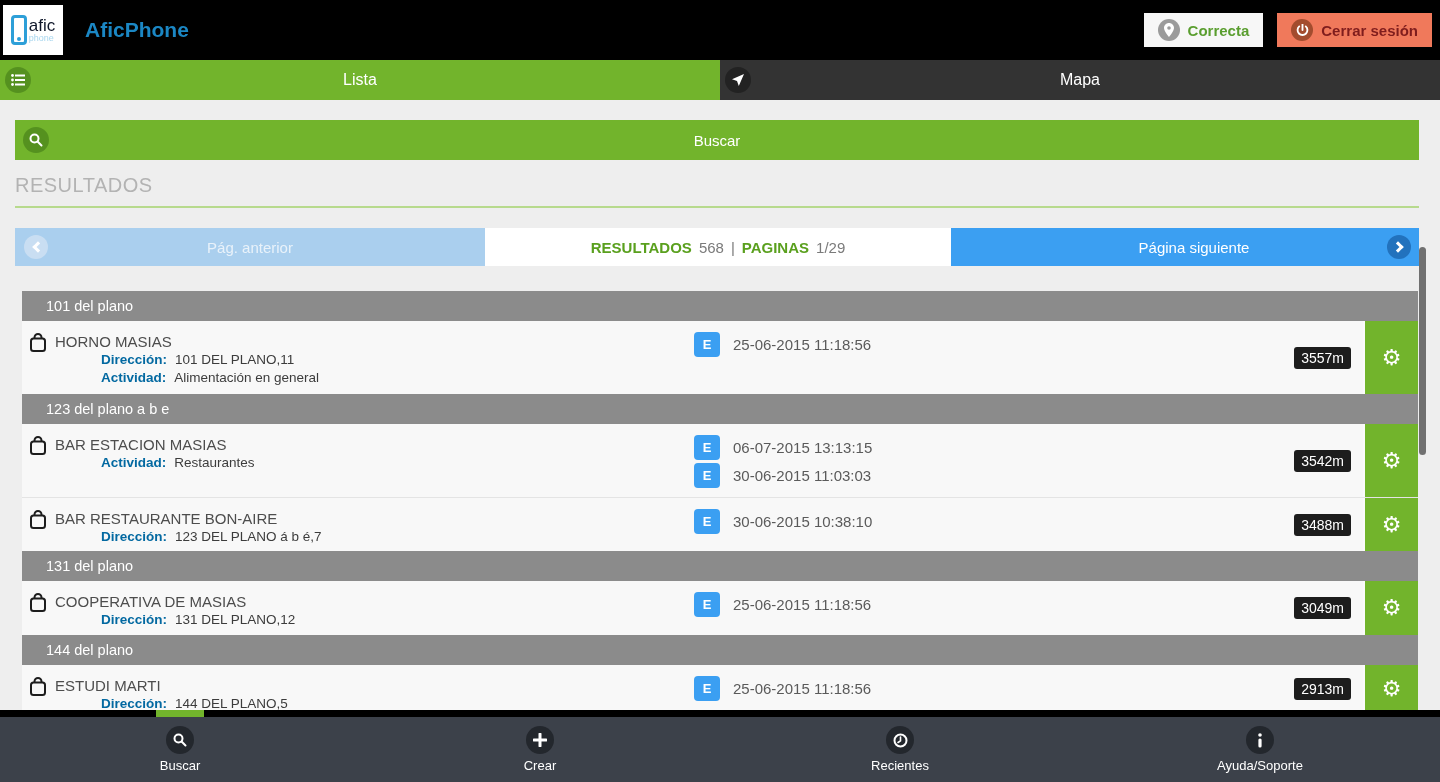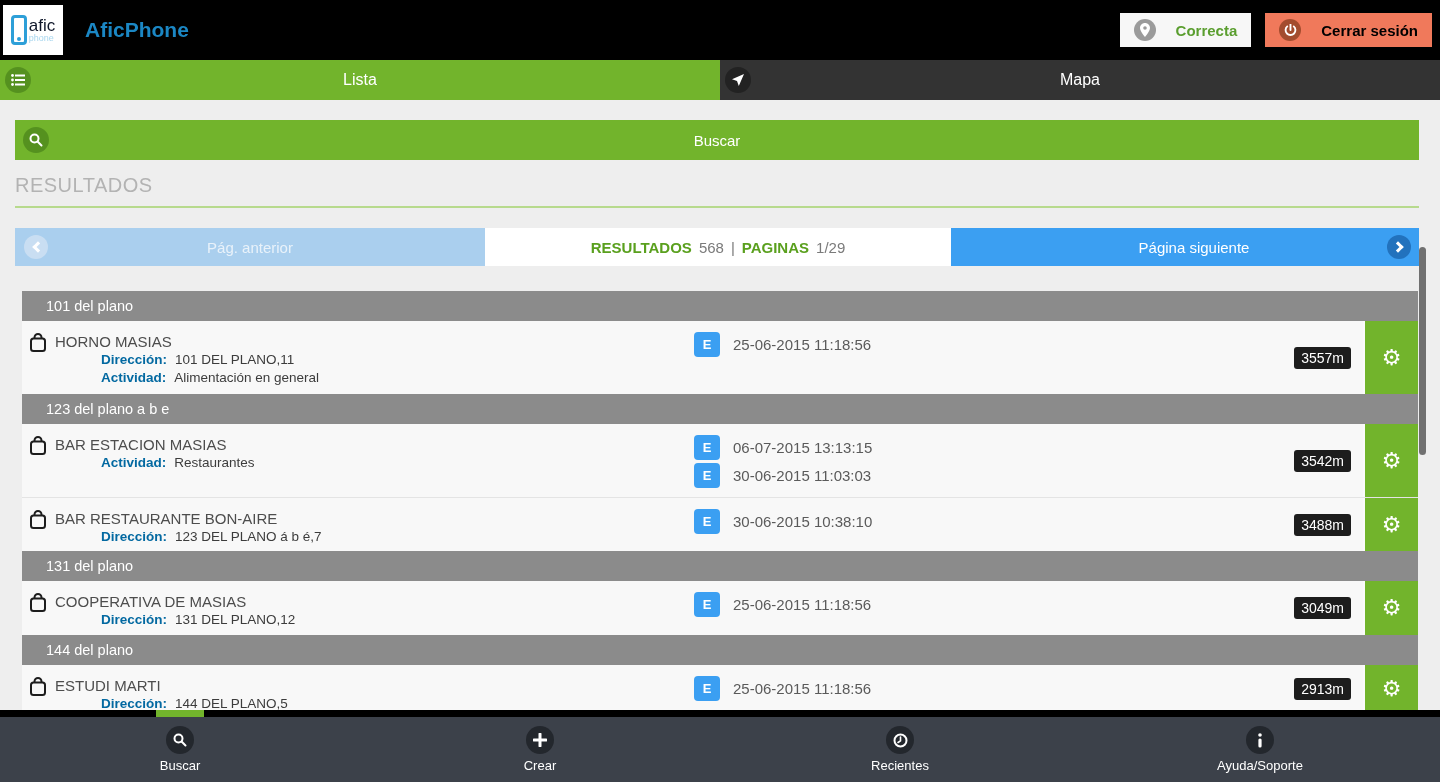--- a/index.html
+++ b/index.html
@@ -8,23 +8,23 @@
 
   
   .header { height:60px; background:#000; display:flex; align-items:center; padding:0 8px 0 3px; }
   .logo-box { width:60px; height:50px; background:#fff; display:flex; align-items:center; justify-content:center; gap:2px; }
   .logo-phone { width:16px; height:30px; border:3px solid #2d9fd8; border-radius:4px; position:relative; }
   .logo-phone::after { content:""; position:absolute; bottom:1px; left:50%; transform:translateX(-50%); width:4px; height:4px; background:#2d9fd8; border-radius:50%; }
   .logo-words { display:flex; flex-direction:column; line-height:1; }
   .logo-afic { color:#0f172a; font-size:17px; font-weight:normal; }
   .logo-phonetxt { color:#a8d6ee; font-size:9px; }
   .app-title { color:#1b87c4; font-size:21px; font-weight:bold; margin-left:22px; flex:1; }
-  .hdr-btn { height:34px; display:flex; align-items:center; gap:20px; padding:0 14px; border:none; cursor:pointer; font-size:15px; font-weight:bold; font-family:inherit; }
+  .hdr-btn { height:34px; display:flex; align-items:center; gap:8px; padding:0 14px; border:none; cursor:pointer; font-size:15px; font-weight:bold; font-family:inherit; }
   .btn-correcta { background:#f7f7f7; color:#5a9e2f; margin-right:14px; }
-  .btn-logout { background:#f0795b; color:#000000; }
+  .btn-logout { background:#f0795b; color:#7f1d1d; }
   .circle-ico { width:22px; height:22px; border-radius:50%; display:flex; align-items:center; justify-content:center; flex:none; }
   .pin-circle { background:#9b9b9b; }
   .pwr-circle { background:#a34c2e; }
 
   
   .tabbar { height:40px; display:flex; }
   .tab { flex:1; display:flex; align-items:center; position:relative; cursor:pointer; }
   .tab-lista { background:#72b42c; }
   .tab-mapa  { background:#333333; }
   .tab-ico { width:26px; height:26px; border-radius:50%; margin-left:5px; display:flex; align-items:center; justify-content:center; flex:none; }

